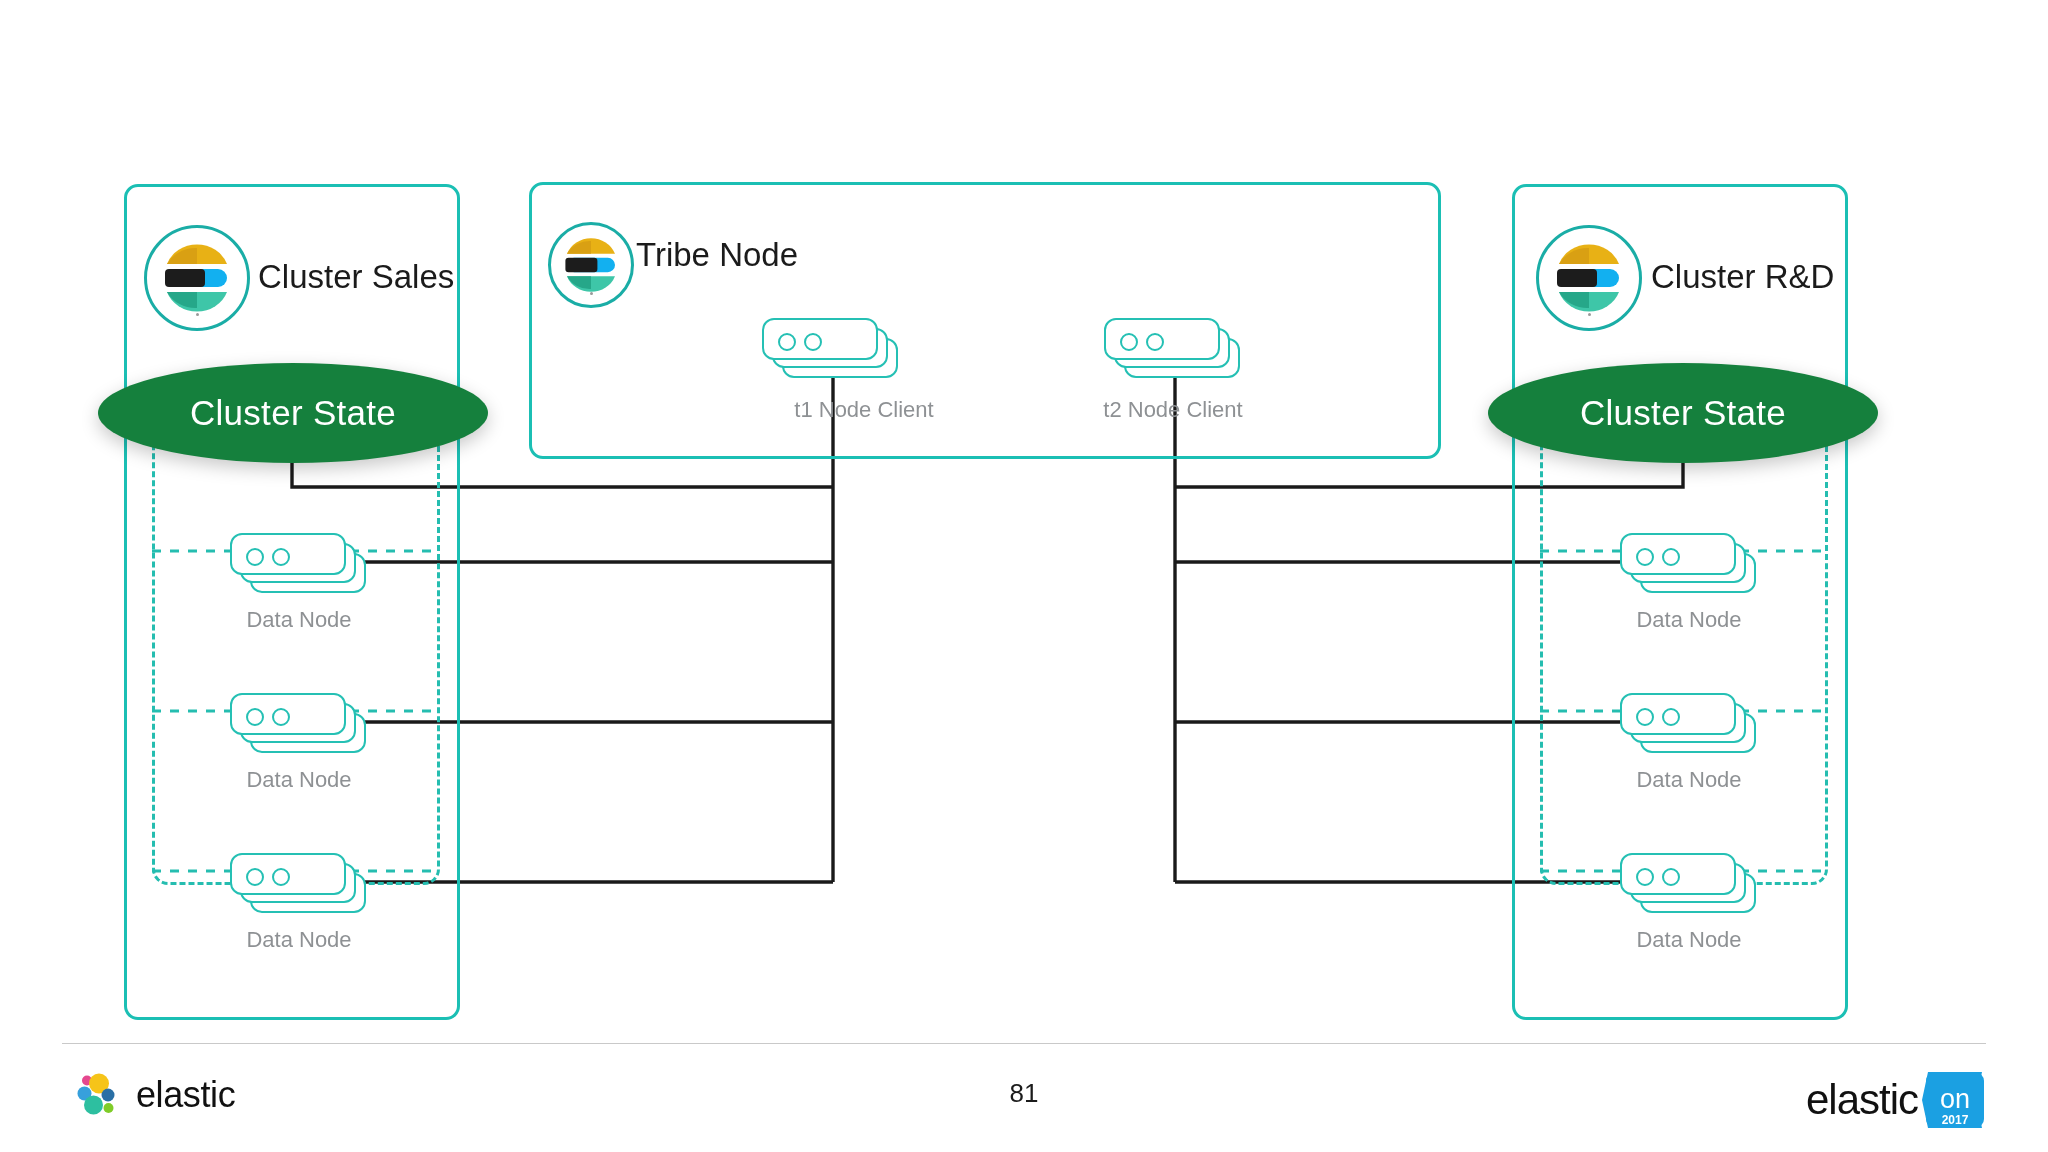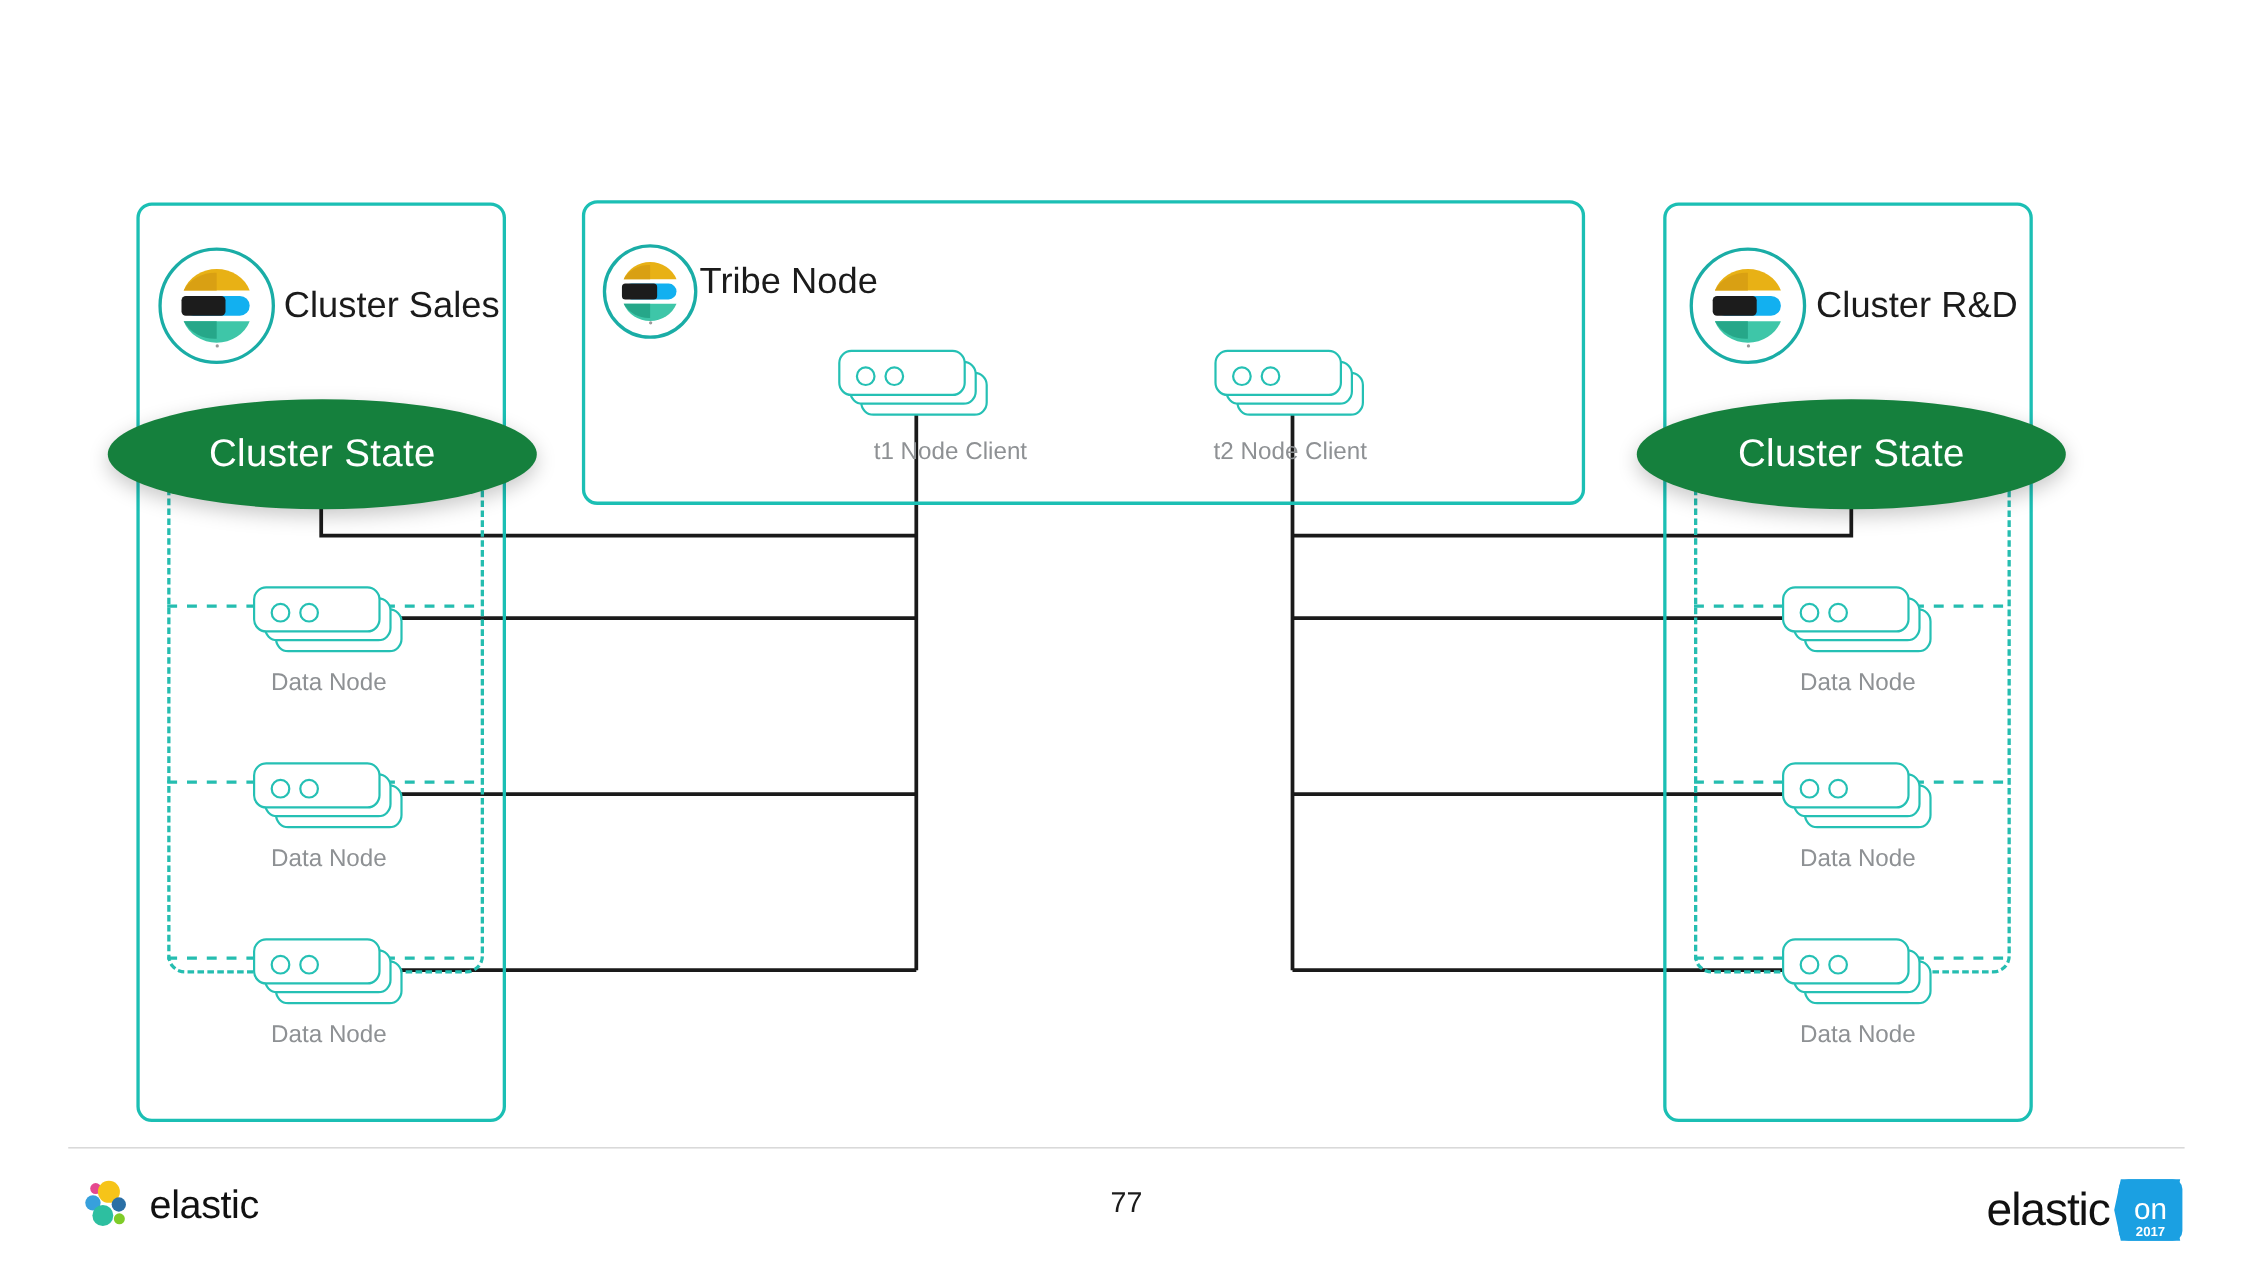--- a/index.html
+++ b/index.html
@@ -347,21 +347,21 @@
       <circle cx="30" cy="21" r="10" fill="#e5488f"></circle>
       <circle cx="54" cy="27" r="20" fill="#f6c419"></circle>
       <circle cx="25" cy="47" r="14" fill="#37a0dc"></circle>
       <circle cx="72" cy="50" r="13" fill="#2a6fa5"></circle>
       <circle cx="43" cy="70" r="19" fill="#2dbfa0"></circle>
       <circle cx="73" cy="76" r="10" fill="#7fcc28"></circle>
     </svg>
     <span class="word">elastic</span>
   </div>
 
-  <div id="page-number">77</div>
+  <div id="page-number">81</div>
 
   <div id="footer-eon">
     <span class="word">elastic</span>
     <svg width="74" height="64" viewBox="0 0 74 64" xmlns="http://www.w3.org/2000/svg">
       <path d="M10 4 H64 L58 32 L64 60 H10 L4 32 Z" fill="#1ba0e2"></path>
       <rect x="8" y="4" width="58" height="56" rx="9" fill="#1ba0e2"></rect>
       <text x="37" y="40" font-family="Liberation Sans, sans-serif" font-size="27" fill="#ffffff" text-anchor="middle">on</text>
       <text x="37" y="56" font-family="Liberation Sans, sans-serif" font-size="12" font-weight="bold" fill="#ffffff" text-anchor="middle">2017</text>
     </svg>
   </div>

